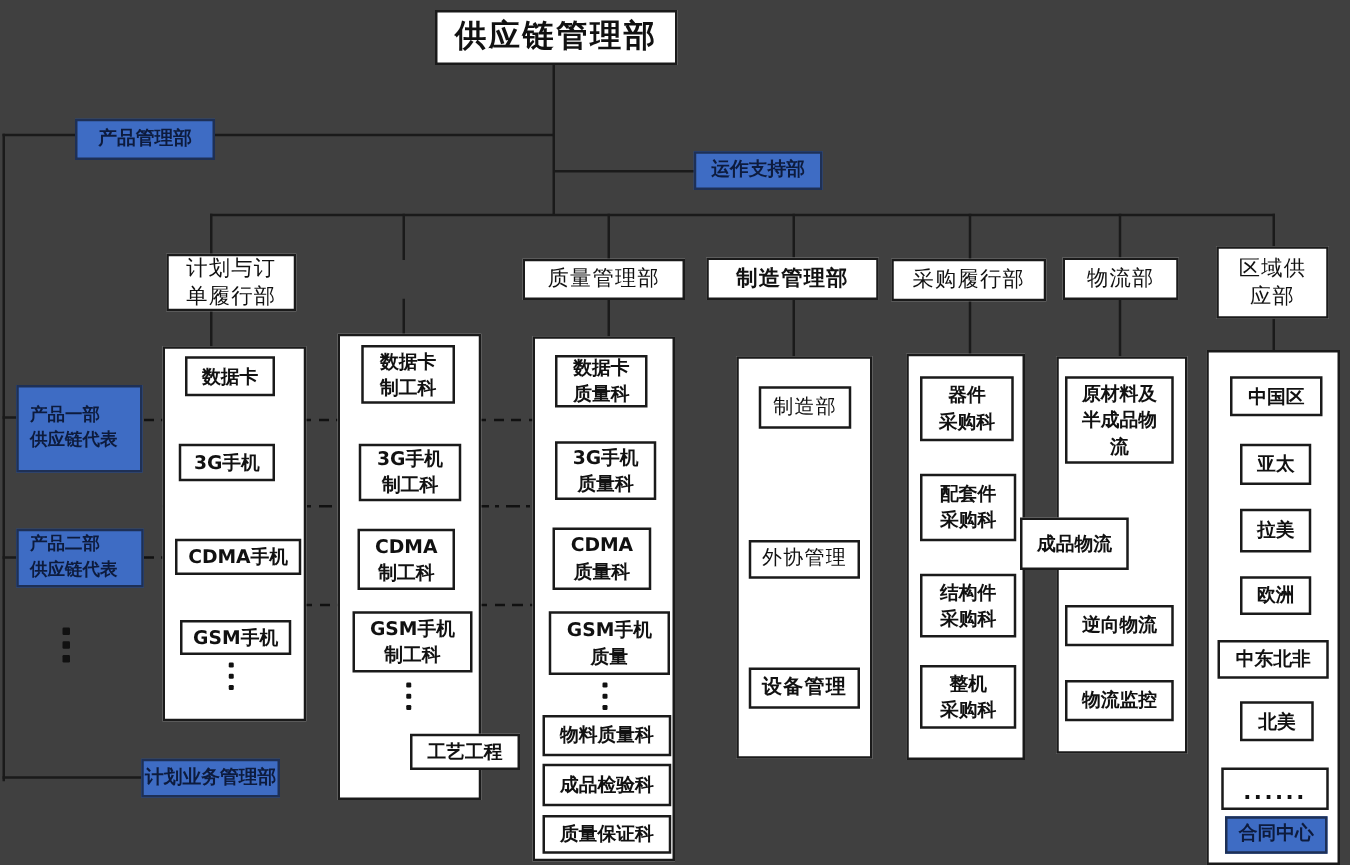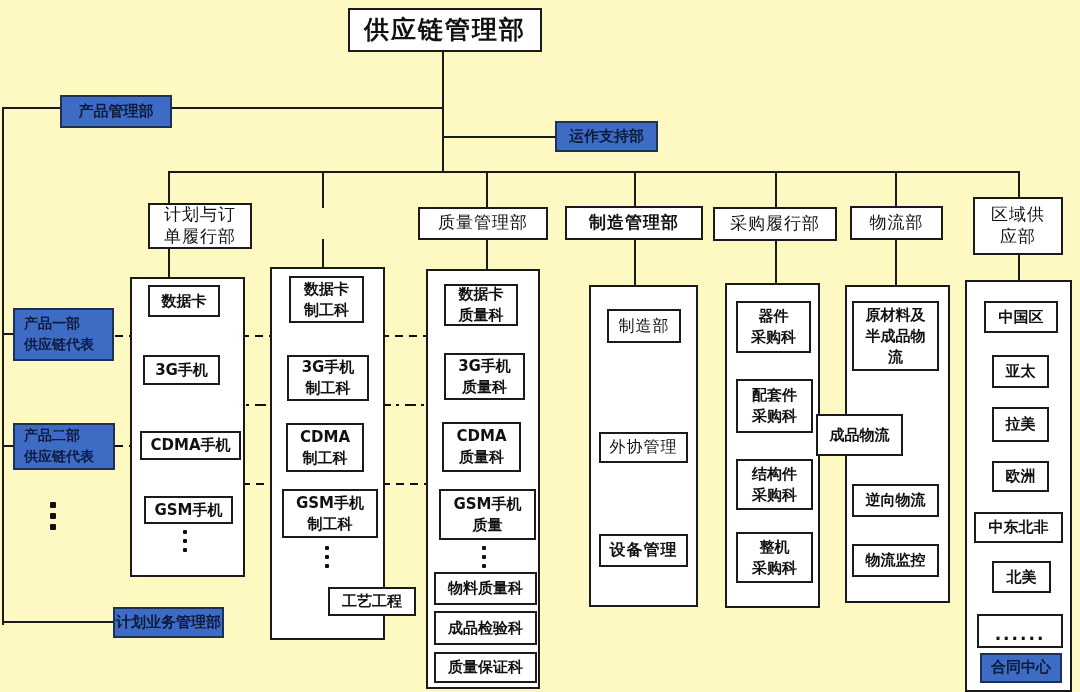--- a/index.html
+++ b/index.html
@@ -1,18 +1,18 @@
 <!DOCTYPE html>
 <html><head>
 <meta charset="utf-8">
 <style>
   * { margin:0; padding:0; box-sizing:border-box; }
   html,body { background:#ffffff; }
   .stage {
-    position:relative; width:1080px; height:692px; background:#fef9c3;
+    position:relative; width:1080px; height:692px; background:#404040;
     overflow:hidden; font-family:"Liberation Serif", serif; color:#111;
   }
   
   .hline { position:absolute; height:2px; background:#1a1a1a; }
   .vline { position:absolute; width:2px; background:#1a1a1a; }
   .dash  { position:absolute; height:2px;
            background:repeating-linear-gradient(90deg,#111 0 8px,transparent 8px 14px); }
   .dashdot { position:absolute; height:2px;
            background:repeating-linear-gradient(90deg,#111 0 11px,transparent 11px 16px,#111 16px 19px,transparent 19px 25px); }
   
@@ -72,32 +72,32 @@
 
   <i class="dash" style="left:115px;top:335px;width:425px;"></i>
   <i class="dashdot" style="left:130px;top:404px;width:410px;"></i>
   <i class="dash" style="left:130px;top:483px;width:410px;"></i>
   <i class="dash" style="left:115px;top:445px;width:16px;"></i>
 
   <div class="box title" style="left:348px;top:8px;width:194px;height:44px;">供应链管理部</div>
 
   <div class="blue" style="left:60px;top:95px;width:112px;height:33px;">产品管理部</div>
   <div class="blue" style="left:555px;top:121px;width:103px;height:31px;">运作支持部</div>
-  <div class="blue rep" style="left:13px;top:308px;width:101px;height:53px;">产品一部
+  <div class="blue rep" style="left:13px;top:308px;width:101px;height:70px;">产品一部
 供应链代表</div>
   <div class="blue rep" style="left:13px;top:423px;width:102px;height:47px;">产品二部
 供应链代表</div>
   <div class="vdots big" style="left:50px;top:502px;">
       <i></i>
       <i></i>
       <i></i>
     </div>
   <div class="blue" style="left:113px;top:607px;width:111px;height:31px;">计划业务管理部</div>
 
-  <div class="box header" style="left:133px;top:203px;width:104px;height:46px;margin-left:15px;">计划与订
+  <div class="box header" style="left:133px;top:203px;width:104px;height:46px;">计划与订
 单履行部</div>
   <div class="box header" style="left:418px;top:207px;width:130px;height:33px;">质量管理部</div>
   <div class="box header" style="left:565px;top:206px;width:138px;height:34px;font-weight:bold;">制造管理部</div>
   <div class="box header" style="left:713px;top:207px;width:124px;height:34px;">采购履行部</div>
   <div class="box header" style="left:850px;top:206px;width:93px;height:34px;">物流部</div>
   <div class="box header" style="left:973px;top:197px;width:90px;height:58px;">区域供
 应部</div>
 
   <div class="outer" style="left:130px;top:277px;width:115px;height:300px;"></div>
   <div class="outer" style="left:270px;top:267px;width:115px;height:373px;"></div>

